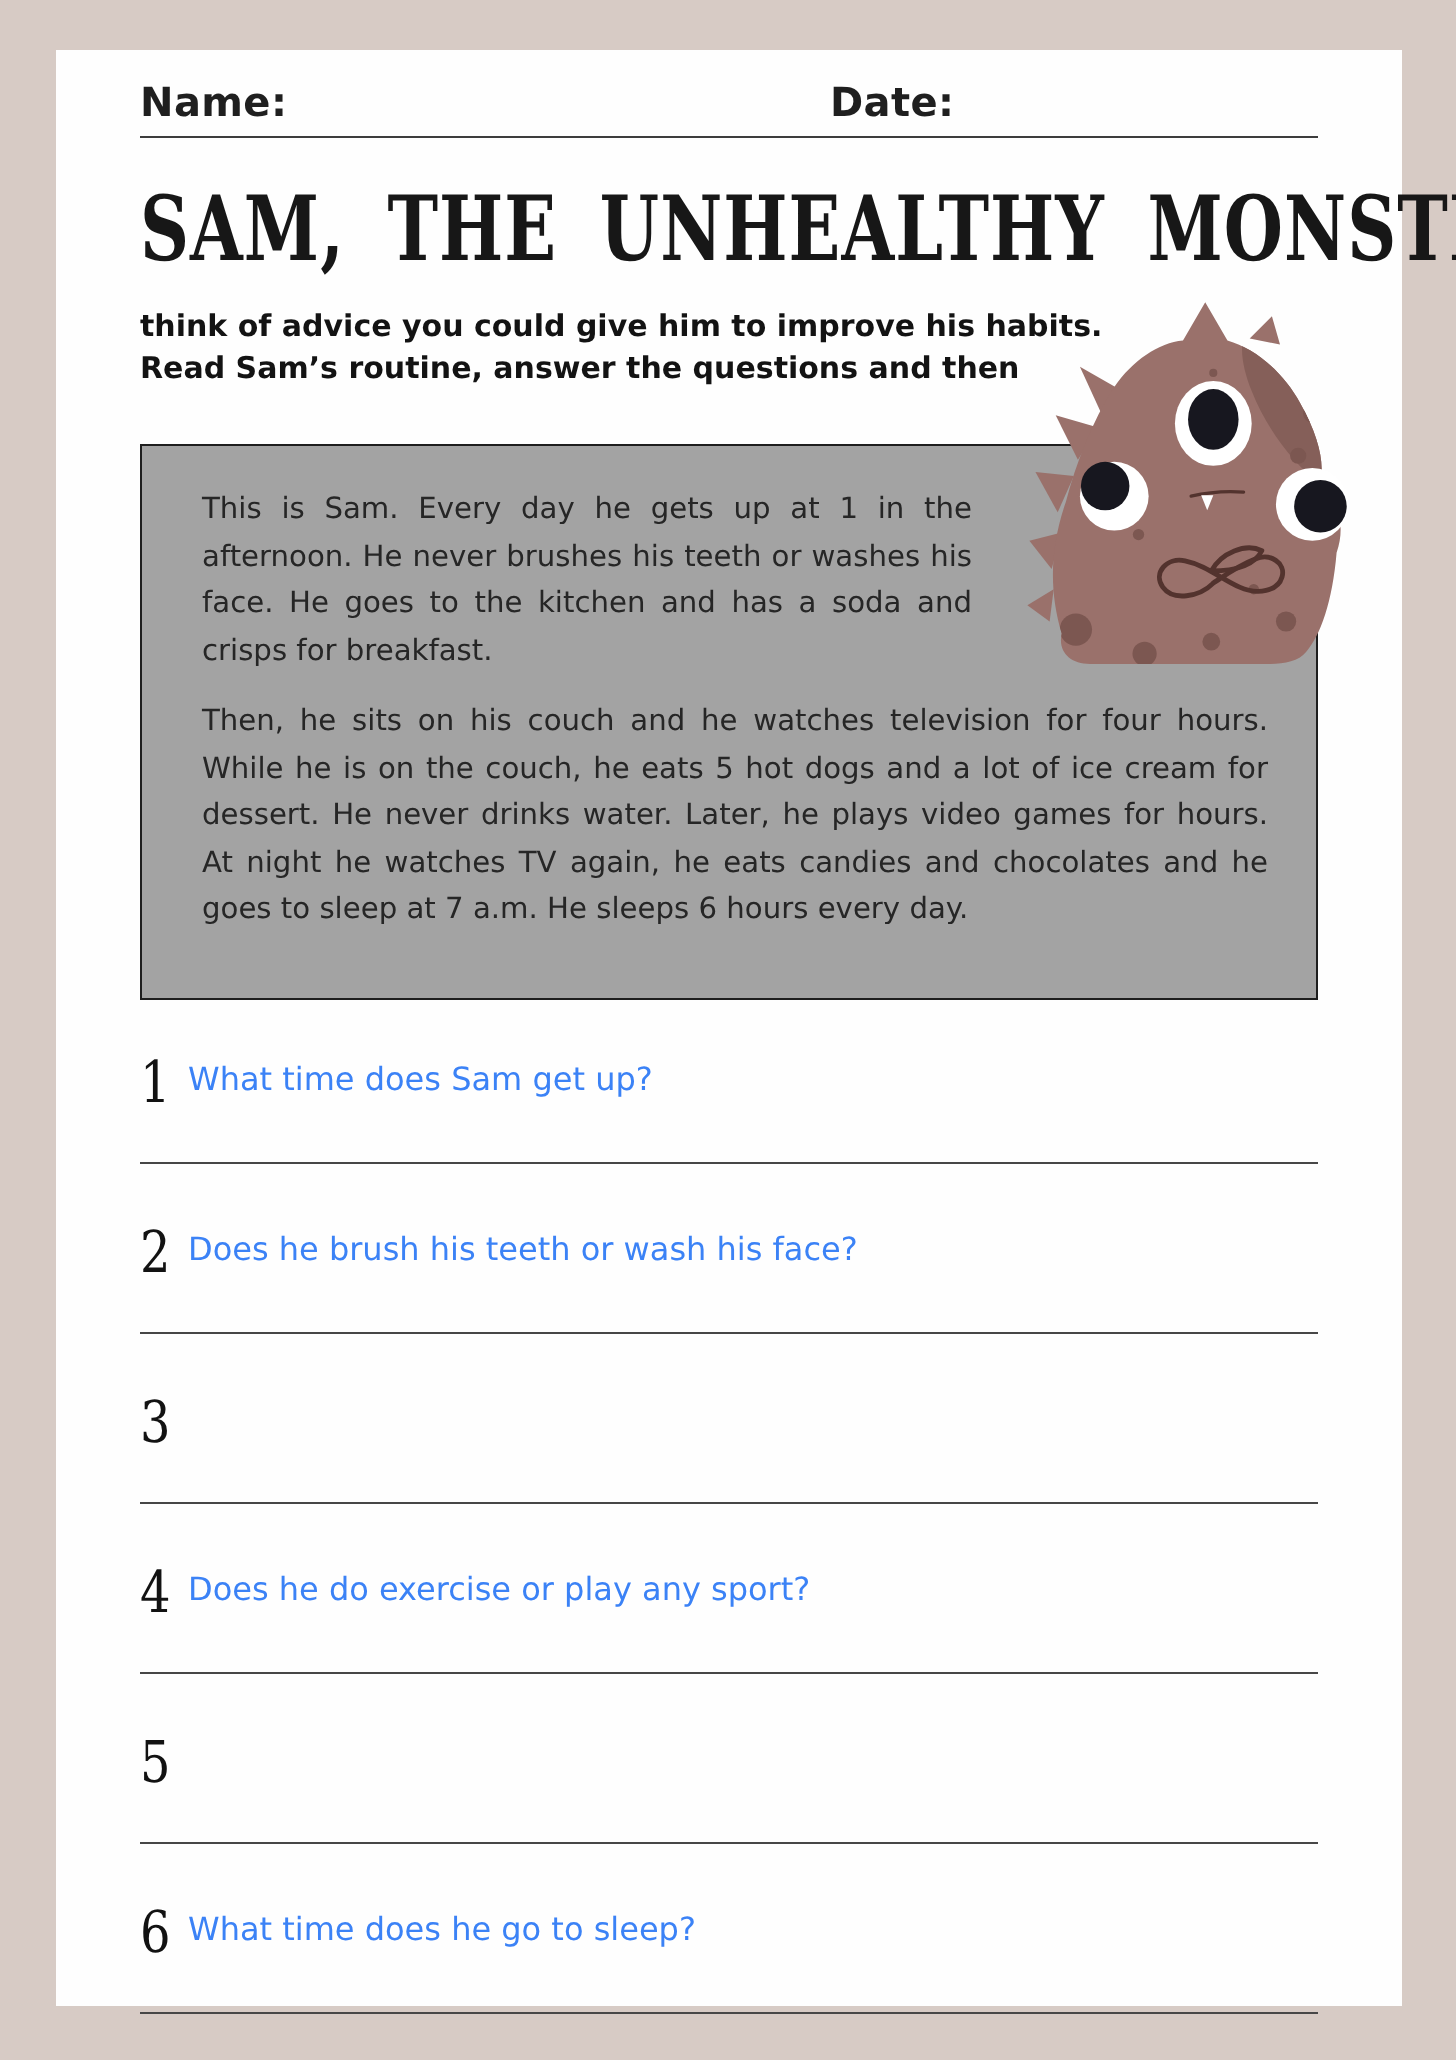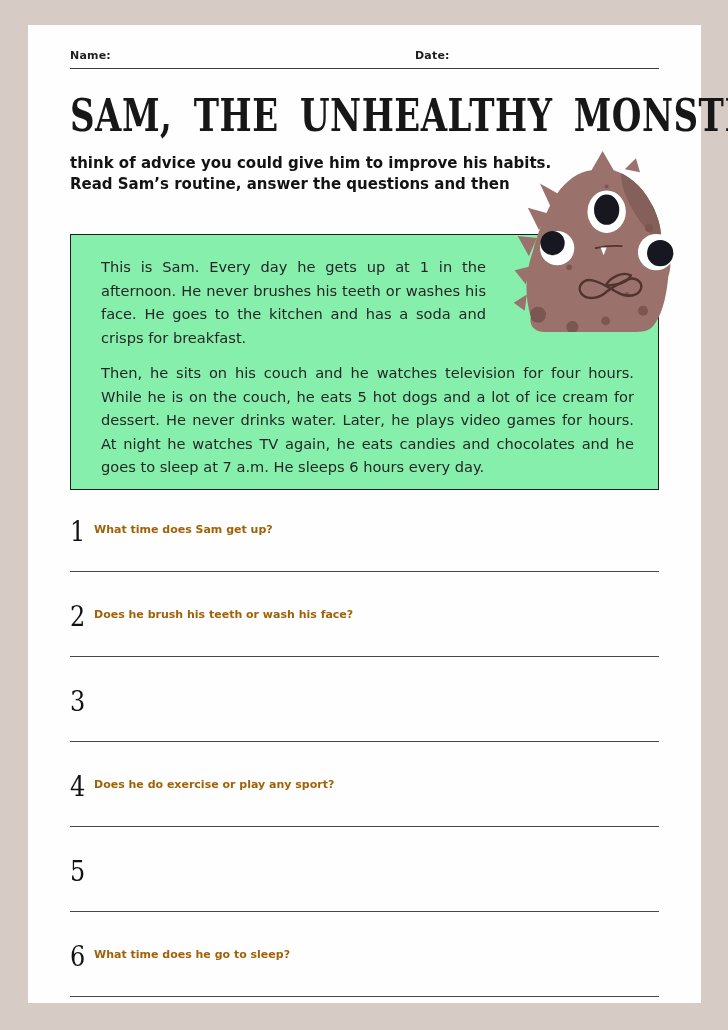--- a/index.html
+++ b/index.html
@@ -12,21 +12,21 @@
     overflow:hidden;
   }
   .page {
     position:absolute; left:28px; top:25px; right:27px; bottom:27px;
     background:#fefefe;
     padding:20px 42px 0 42px;
   }
 
   
   .header-row { display:flex; align-items:flex-end; height:18px; }
-  .label { font-size:11px; font-weight:bold; letter-spacing:0.2px; }
+  .label { font-size:20px; font-weight:bold; letter-spacing:0.2px; }
   .name-cell { width:345px; }
   .header-line {
     border-bottom:1.6px solid #3d3d3d; height:6px; width:100%;
   }
 
   
   .title-wrap { margin-top:20px; height:50px; text-align:center; }
   .title {
     display:inline-block;
     font-family:"DejaVu Serif", serif;
@@ -38,26 +38,26 @@
     transform:scaleY(1.32);
     transform-origin:center top;
     color:#171717;
   }
 
   
   .instructions { margin-top:14px; font-size:15px; font-weight:bold; line-height:20.5px; color:#131313; }
 
   
   .passage-box {
-    margin-top:40px;
+    margin-top:28px;
     border:1.6px solid #1e1e1e;
-    padding:20px 24px 10px 30px;
+    padding:20px 24px 32px 30px;
     min-height:248px;
     position:relative;
-    background:#86efac;
+    background:#a3a3a3;
   }
   .passage-box p {
     font-size:14.6px; line-height:23.5px;
     text-align:justify; color:#262626;
   }
   .passage-box p.first { padding-right:148px; margin-bottom:12px; }
 
   
   .monster {
     position:absolute; left:480px; top:118px;
@@ -69,21 +69,21 @@
   .questions { margin-top:26px; }
   .q-block { margin-bottom:29px; }
   .q-row { display:flex; align-items:flex-start; }
   .q-num {
     width:24px;
     font-family:"DejaVu Serif", serif;
     font-size:24px; line-height:26px;
     transform:scaleY(1.2); transform-origin:left top;
     color:#121212;
   }
-  .q-text { font-size:11px; line-height:22px; padding-top:3px; color:#a16207;font-weight:bold; }
+  .q-text { font-size:16px; line-height:22px; padding-top:3px; color:#3b82f6; }
   .q-line { margin-top:28px; border-bottom:1.7px solid #474747; height:2px; }
 </style>
 </head>
 <body>
 
 <div class="page">
 
   <div>
     <div class="header-row">
       <div class="name-cell">

